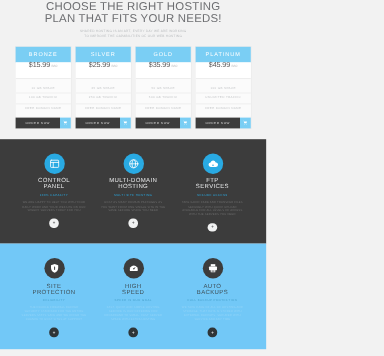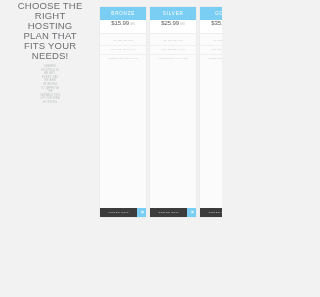--- a/index.html
+++ b/index.html
@@ -2,21 +2,21 @@
 <html><head>
 <meta charset="utf-8">
 <style>
   html,body{margin:0;padding:0;}
   body{
     width:222px;height:297px;overflow:hidden;
     background:#f2f2f2;
     font-family:"Liberation Sans","DejaVu Sans",sans-serif;
     -webkit-font-smoothing:antialiased;
   }
-  .page{width:222px;height:226px;position:relative;display:flex;flex-direction:row;justify-content:space-between;}
+  .page{width:222px;height:226px;position:relative;display:flex;flex-direction:column;justify-content:space-between;}
 
   
   .hero{background:#f2f2f2;padding:1px 0 0;text-align:center;}
   .hero-title{
     font-size:9.5px;line-height:10px;color:#6d6e71;
     letter-spacing:.2px;font-weight:400;margin:0 14px;
     white-space:pre-line;
   }
   .hero-sub{
     margin:4px 40px 0;font-size:2.6px;line-height:3.6px;color:#b9bcbe;

